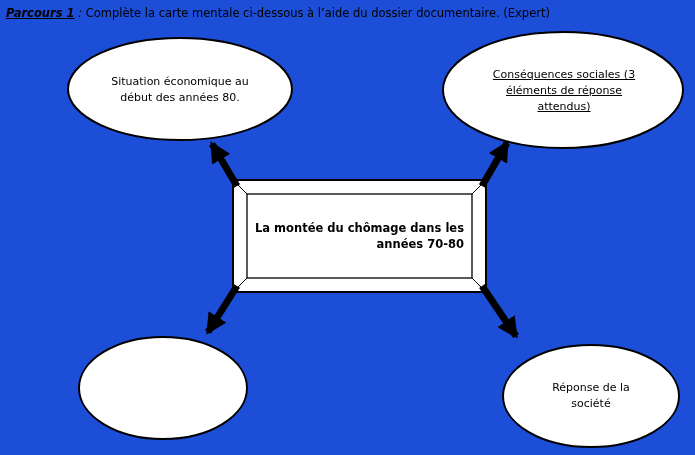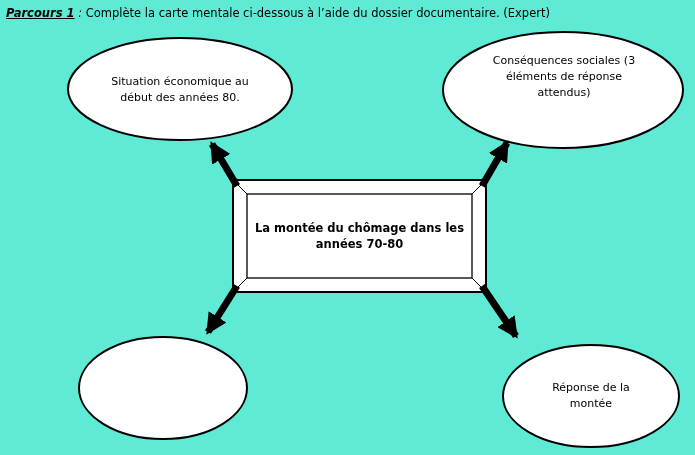--- a/index.html
+++ b/index.html
@@ -4,21 +4,21 @@
 <style>
   html, body {
     margin: 0;
     padding: 0;
     background: #ffffff;
   }
   #page {
     position: relative;
     width: 695px;
     height: 455px;
-    background: #5eead4;
+    background: #1d4ed8;
     font-family: "DejaVu Sans", "Liberation Sans", sans-serif;
     color: #000000;
     overflow: hidden;
   }
   #page-title {
     position: absolute;
     left: 6px;
     top: 6px;
     font-size: 11.5px;
     white-space: nowrap;
@@ -44,23 +44,24 @@
     text-align: center;
     white-space: pre-line;
     font-size: 11px;
     line-height: 1.45;
     color: #000000;
   }
   .node-label.center {
     font-weight: bold;
     font-size: 11.5px;
     line-height: 1.4;
+    text-align: right;
   }
   #label-top-left     { left: 68px;  top: 40px;  width: 224px; height: 100px; }
-  #label-top-right    { left: 445px; top: 20px;  width: 238px; height: 114px; }
+  #label-top-right    { left: 445px; top: 34px;  width: 238px; height: 114px; text-decoration: underline; }
   #label-center       { left: 247px; top: 194px; width: 225px; height: 84px;  }
   #label-bottom-left  { left: 80px;  top: 338px; width: 167px; height: 100px; }
   #label-bottom-right { left: 503px; top: 346px; width: 176px; height: 100px; }
 </style>
 </head>
 <body>
 
 <div id="page">
 
   <svg id="diagram-canvas" width="695" height="455" viewBox="0 0 695 455" xmlns="http://www.w3.org/2000/svg">
@@ -99,15 +100,15 @@
 
   <div id="label-top-right" class="node-label">Conséquences sociales (3
 éléments de réponse
 attendus)</div>
 
   <div id="label-center" class="node-label center">La montée du chômage dans les
 années 70-80</div>
 
 
   <div id="label-bottom-right" class="node-label">Réponse de la
-montée</div>
+société</div>
 
 </div>
 
 </body></html>

